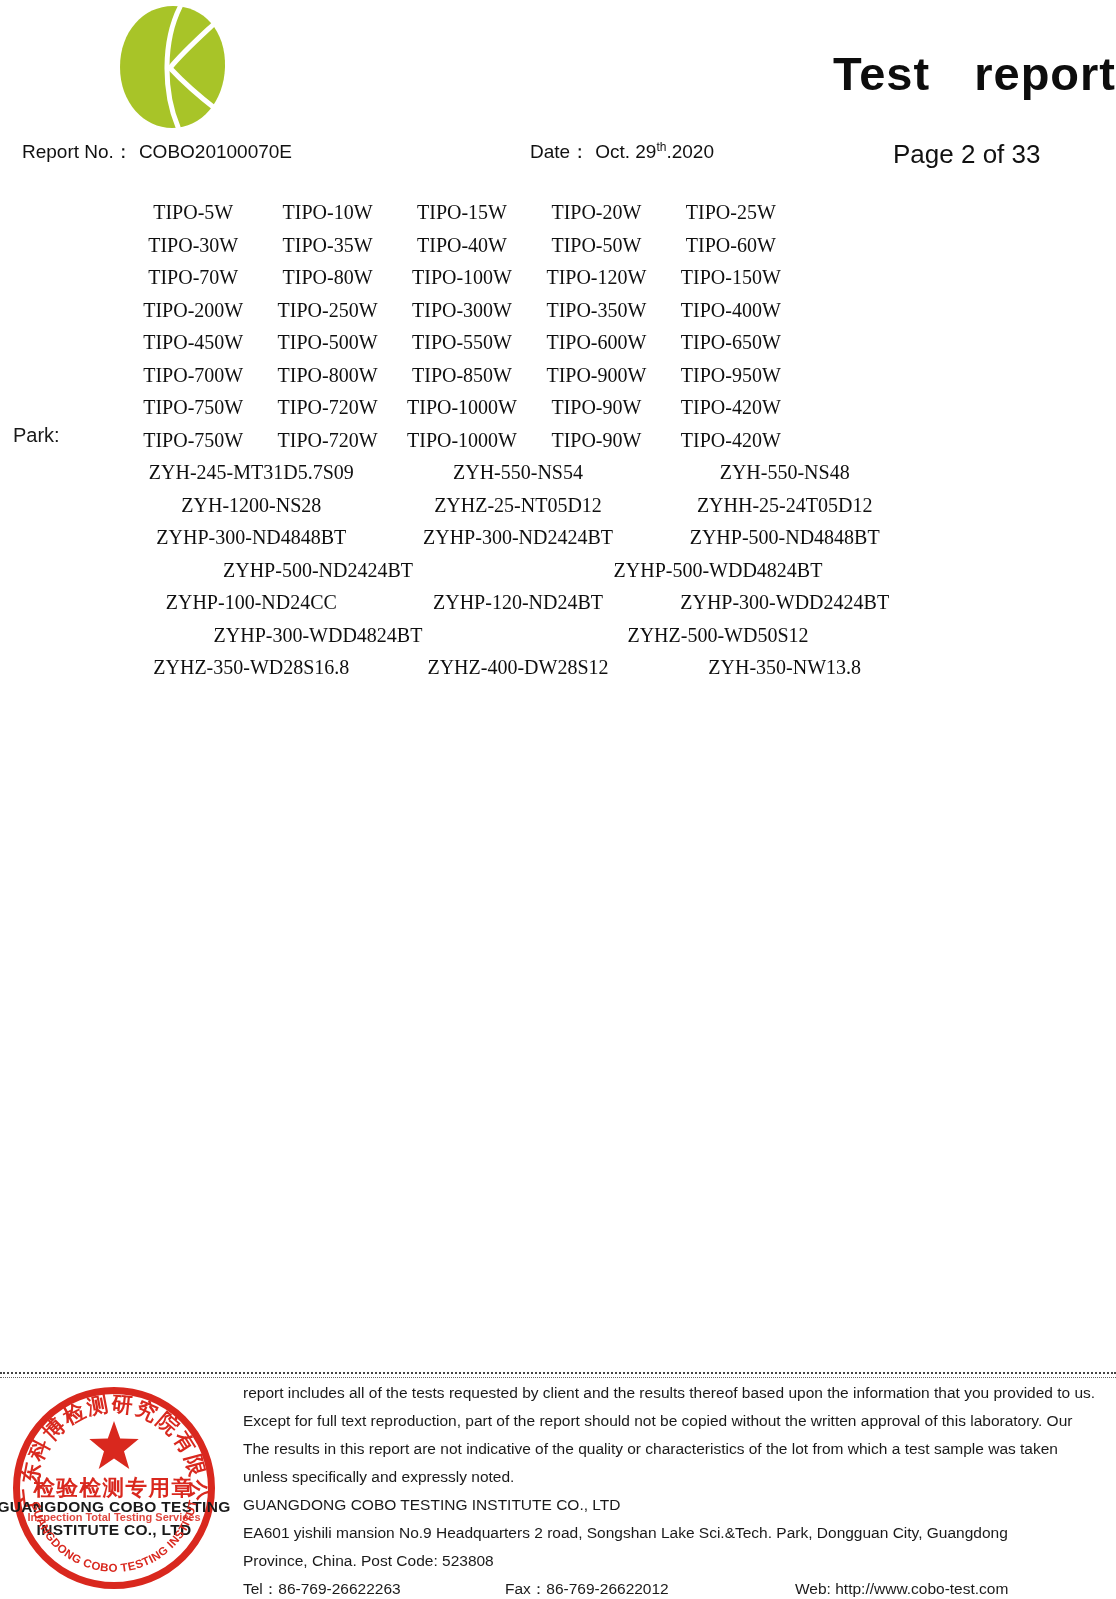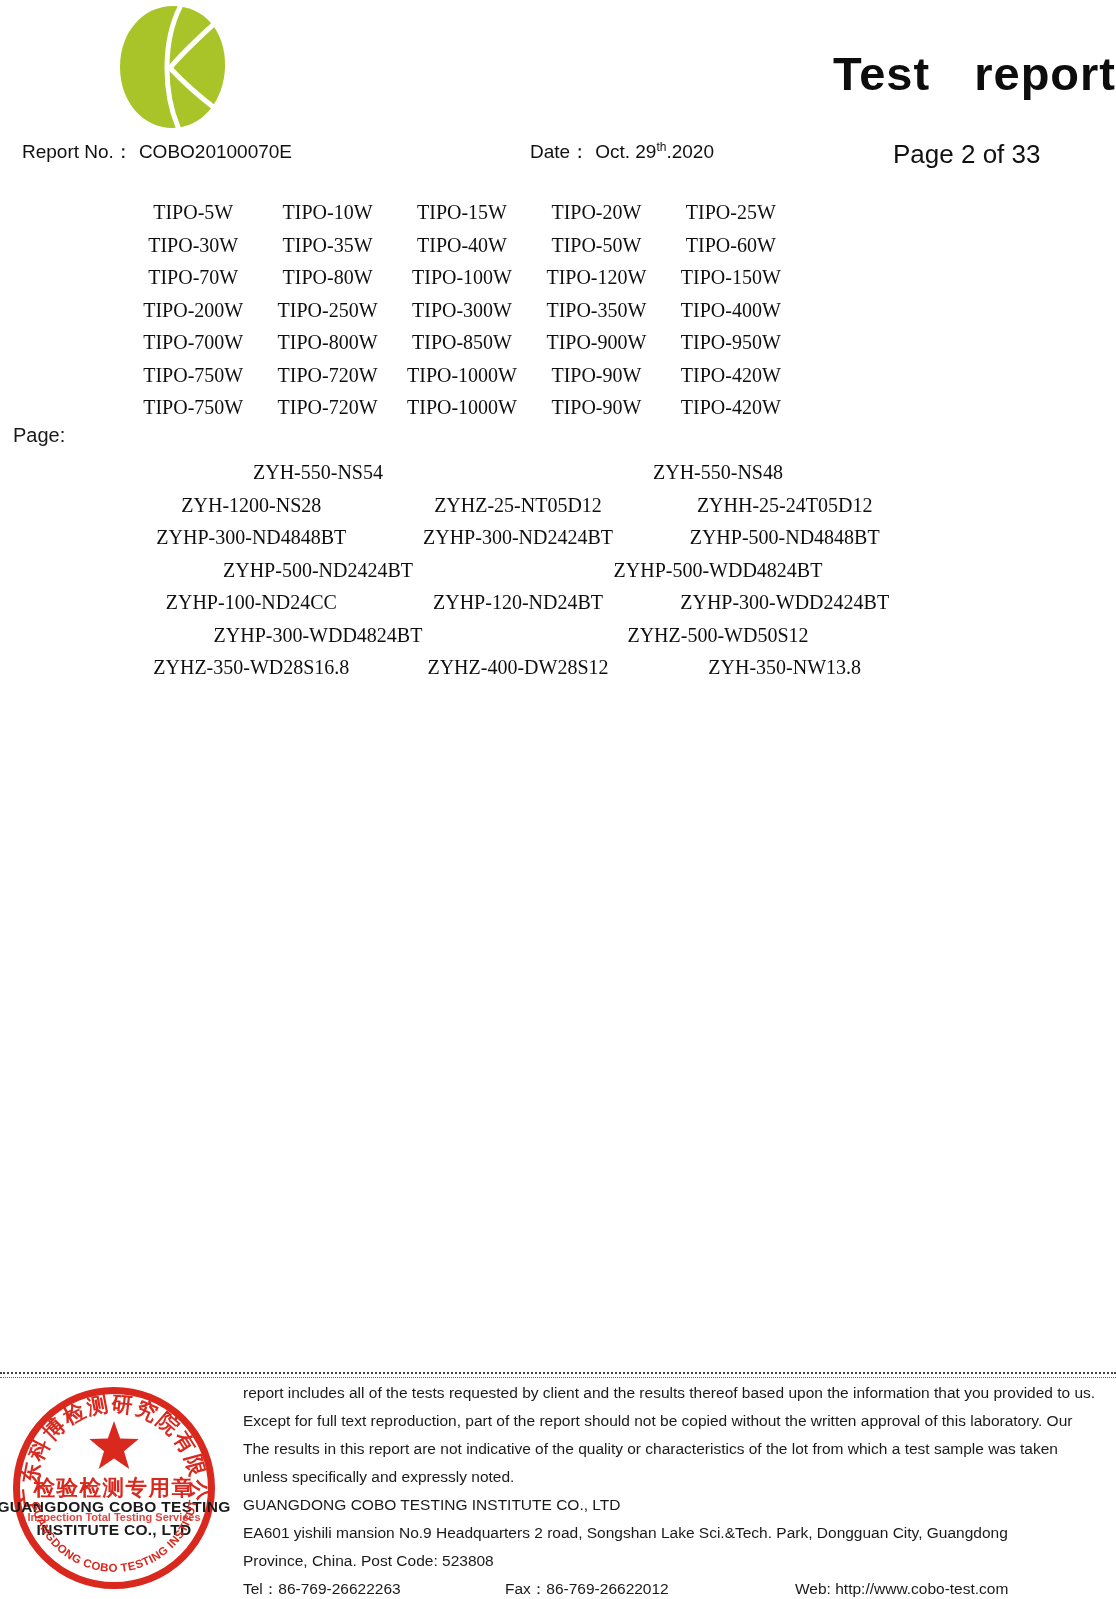--- a/index.html
+++ b/index.html
@@ -53,21 +53,21 @@
   <div class="meta">
     <div class="report-no">
       <span class="lbl">Report No.：</span><span>COBO20100070E</span>
     </div>
     <div class="date">
       <span class="lbl">Date：</span><span>Oct. 29</span><sup>th</sup><span>.2020</span>
     </div>
     <div class="page-num">Page 2 of 33</div>
   </div>
 
-  <div class="model-label">Page:</div>
+  <div class="model-label">Park:</div>
 
   <div class="model-grid tipo-grid">
     <div class="row">
       <span class="cell">TIPO-5W</span>
         <span class="cell">TIPO-10W</span>
         <span class="cell">TIPO-15W</span>
         <span class="cell">TIPO-20W</span>
         <span class="cell">TIPO-25W</span>
     </div>
     <div class="row">
@@ -85,20 +85,27 @@
         <span class="cell">TIPO-150W</span>
     </div>
     <div class="row">
       <span class="cell">TIPO-200W</span>
         <span class="cell">TIPO-250W</span>
         <span class="cell">TIPO-300W</span>
         <span class="cell">TIPO-350W</span>
         <span class="cell">TIPO-400W</span>
     </div>
     <div class="row">
+      <span class="cell">TIPO-450W</span>
+        <span class="cell">TIPO-500W</span>
+        <span class="cell">TIPO-550W</span>
+        <span class="cell">TIPO-600W</span>
+        <span class="cell">TIPO-650W</span>
+    </div>
+    <div class="row">
       <span class="cell">TIPO-700W</span>
         <span class="cell">TIPO-800W</span>
         <span class="cell">TIPO-850W</span>
         <span class="cell">TIPO-900W</span>
         <span class="cell">TIPO-950W</span>
     </div>
     <div class="row">
       <span class="cell">TIPO-750W</span>
         <span class="cell">TIPO-720W</span>
         <span class="cell">TIPO-1000W</span>
@@ -109,20 +116,21 @@
       <span class="cell">TIPO-750W</span>
         <span class="cell">TIPO-720W</span>
         <span class="cell">TIPO-1000W</span>
         <span class="cell">TIPO-90W</span>
         <span class="cell">TIPO-420W</span>
     </div>
   </div>
 
   <div class="model-grid zyh-grid">
     <div class="row">
+      <span class="cell">ZYH-245-MT31D5.7S09</span>
         <span class="cell">ZYH-550-NS54</span>
         <span class="cell">ZYH-550-NS48</span>
     </div>
     <div class="row">
       <span class="cell">ZYH-1200-NS28</span>
         <span class="cell">ZYHZ-25-NT05D12</span>
         <span class="cell">ZYHH-25-24T05D12</span>
     </div>
     <div class="row">
       <span class="cell">ZYHP-300-ND4848BT</span>

